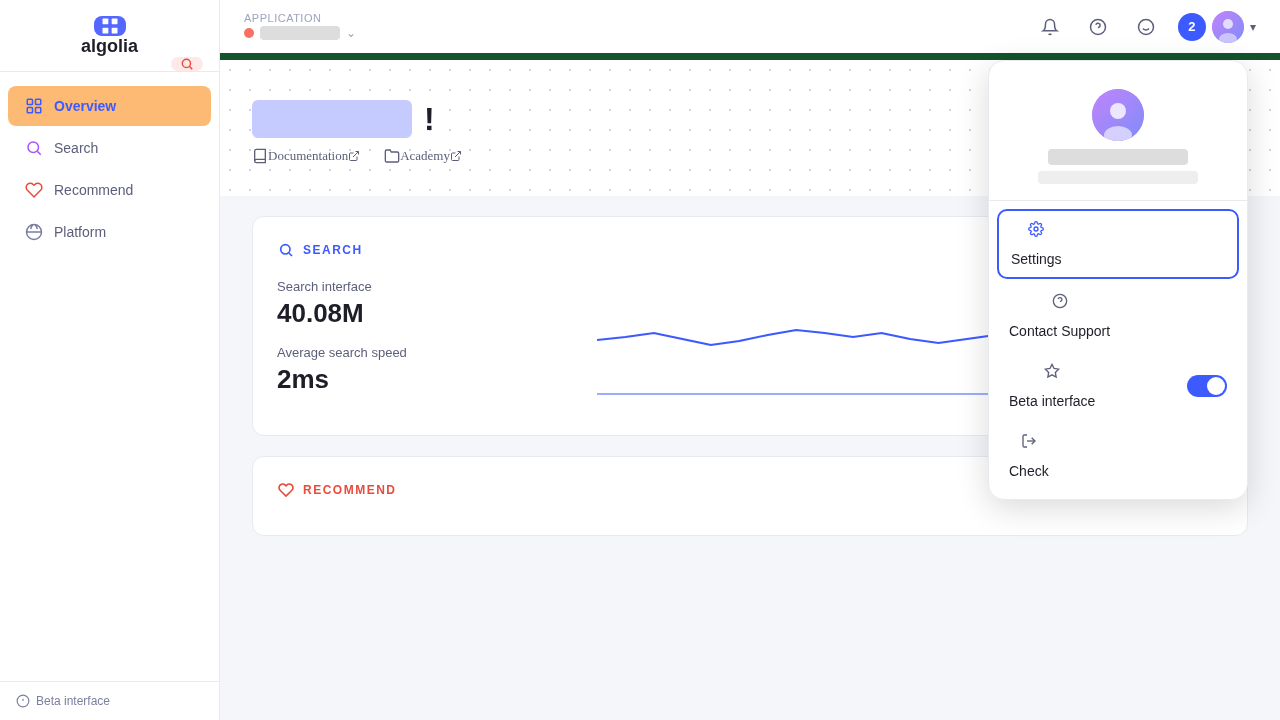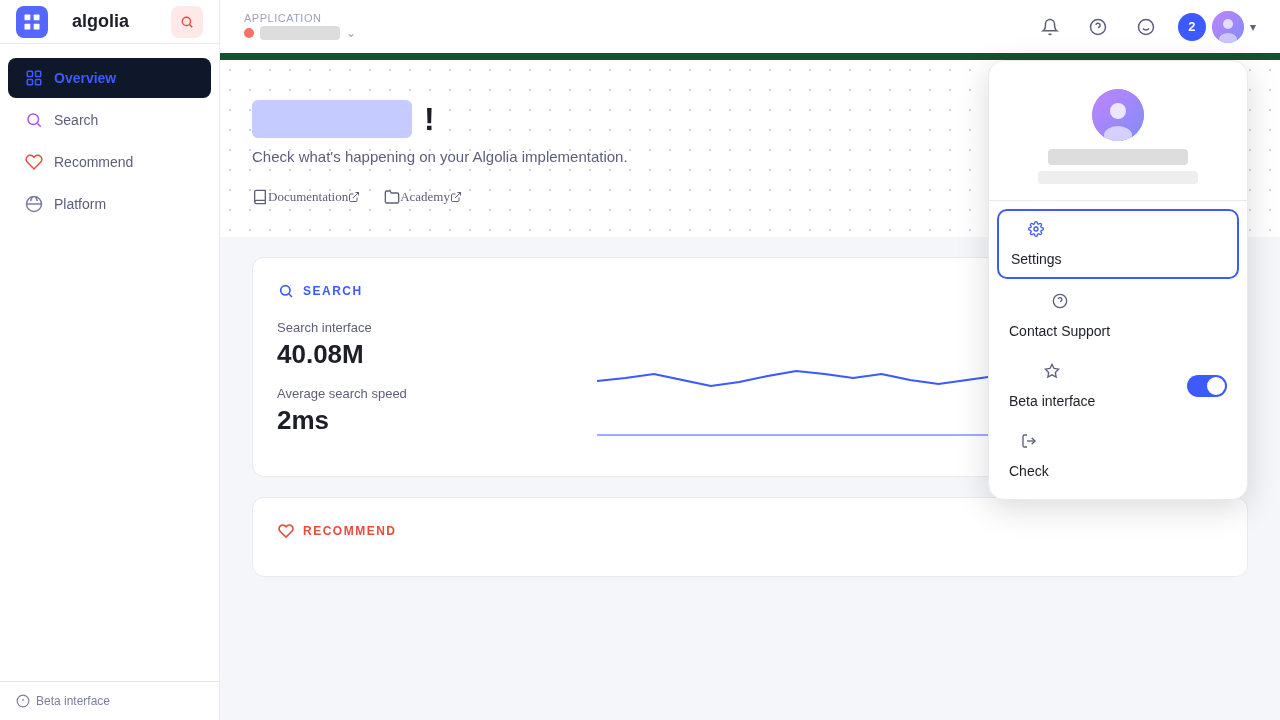--- a/index.html
+++ b/index.html
@@ -12,23 +12,24 @@
       display: flex;
       flex-direction: column;
       border-right: 1px solid #e8eaf0;
       height: 100%;
       flex-shrink: 0;
     }
     .sidebar-logo {
       display: flex;
       align-items: center;
       padding: 16px 16px;
-      gap: 24px;
-      height: 44px;
+      gap: 0;
+      height: 72px;
       border-bottom: 1px solid #e8eaf0;
+      flex-direction: column;
     }
     .logo-icon {
       width: 32px;
       height: 32px;
       background: #5468ff;
       border-radius: 8px;
       display: flex; align-items: center; justify-content: center;
       color: #fff;
       font-weight: bold;
       font-size: 14px;
@@ -56,21 +57,21 @@
       gap: 10px;
       padding: 10px 16px;
       cursor: pointer;
       border-radius: 8px;
       margin: 2px 8px;
       font-size: 14px;
       color: #5c5f7a;
       font-weight: 500;
     }
     .nav-item.active {
-      background: #0f172a;
+      background: #fdba74;
       color: #3d5aff;
       font-weight: 600;
     }
     .nav-item .nav-icon {
       width: 20px; height: 20px;
       display: flex; align-items: center; justify-content: center;
       font-size: 16px;
     }
     .nav-item.active .nav-icon { color: #3d5aff; }
     .sidebar-footer {
@@ -519,21 +520,20 @@
     </div>
   </div>
 
   <div class="page-content">
 
     <div class="welcome-section">
       <div class="welcome-title">
         <span class="welcome-name-blur"></span>
         <span>!</span>
       </div>
-      <p class="welcome-subtitle">Check what's happening on your Algolia implementation.</p>
       <div class="welcome-links">
         <a class="welcome-link">
           <svg width="16" height="16" viewBox="0 0 24 24" fill="none" stroke="#5c5f7a" stroke-width="2">
               <path d="M4 19.5A2.5 2.5 0 0 1 6.5 17H20"></path>
               <path d="M6.5 2H20v20H6.5A2.5 2.5 0 0 1 4 19.5v-15A2.5 2.5 0 0 1 6.5 2z"></path>
             </svg>
           <span>Documentation</span>
           <svg width="12" height="12" viewBox="0 0 24 24" fill="none" stroke="#5c5f7a" stroke-width="2">
               <path d="M18 13v6a2 2 0 0 1-2 2H5a2 2 0 0 1-2-2V8a2 2 0 0 1 2-2h6"></path>
               <polyline points="15 3 21 3 21 9"></polyline>

